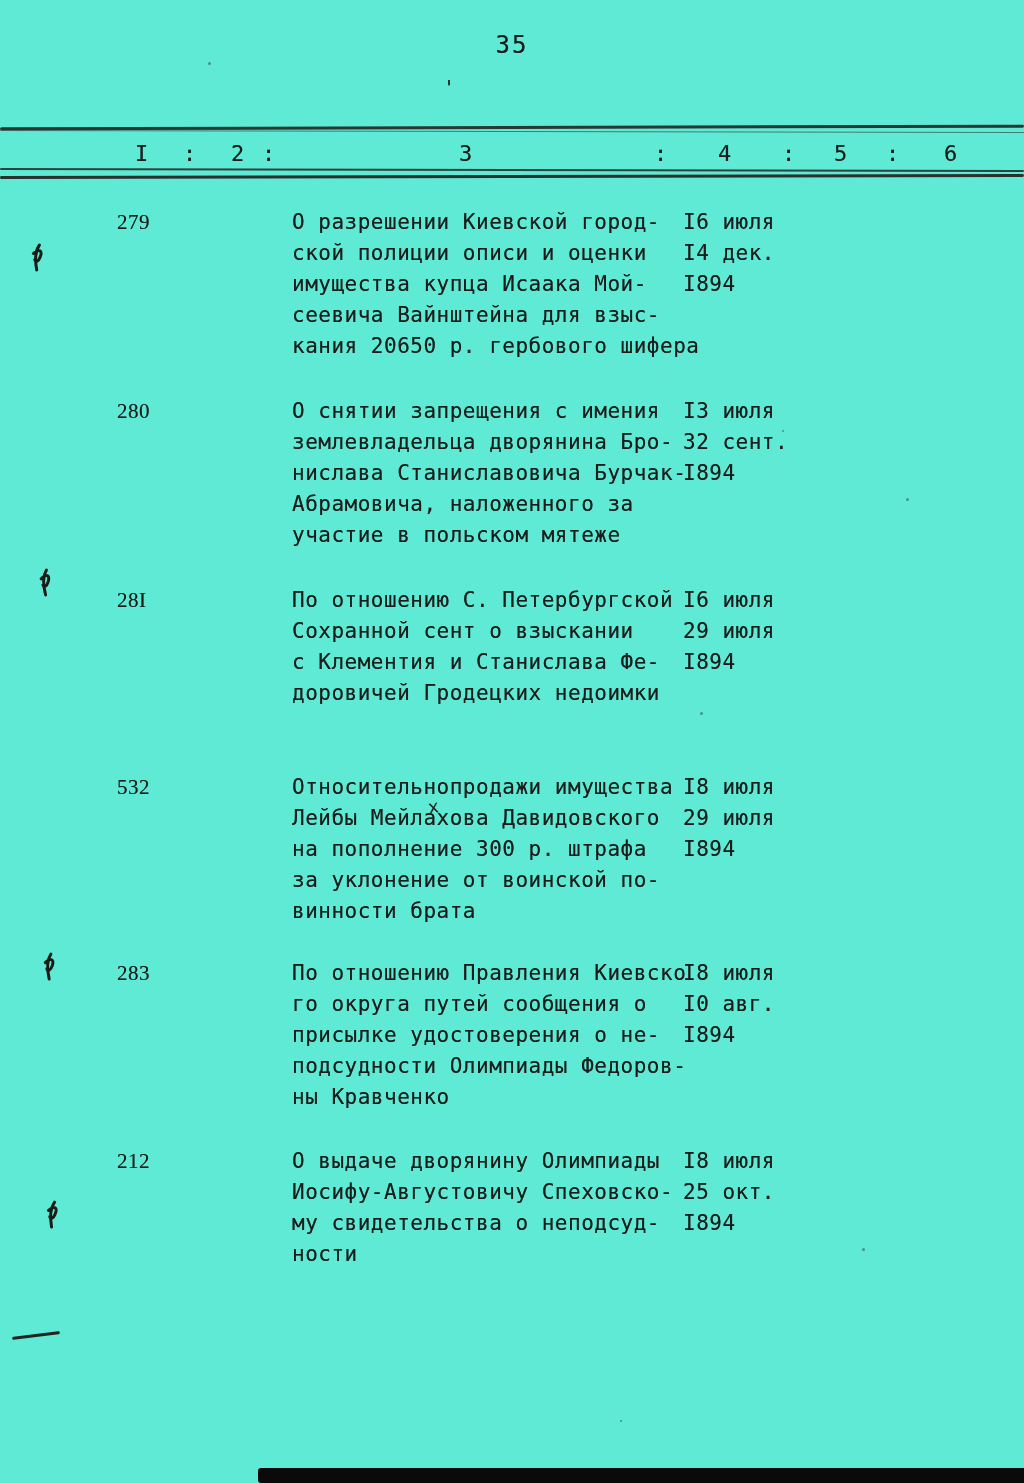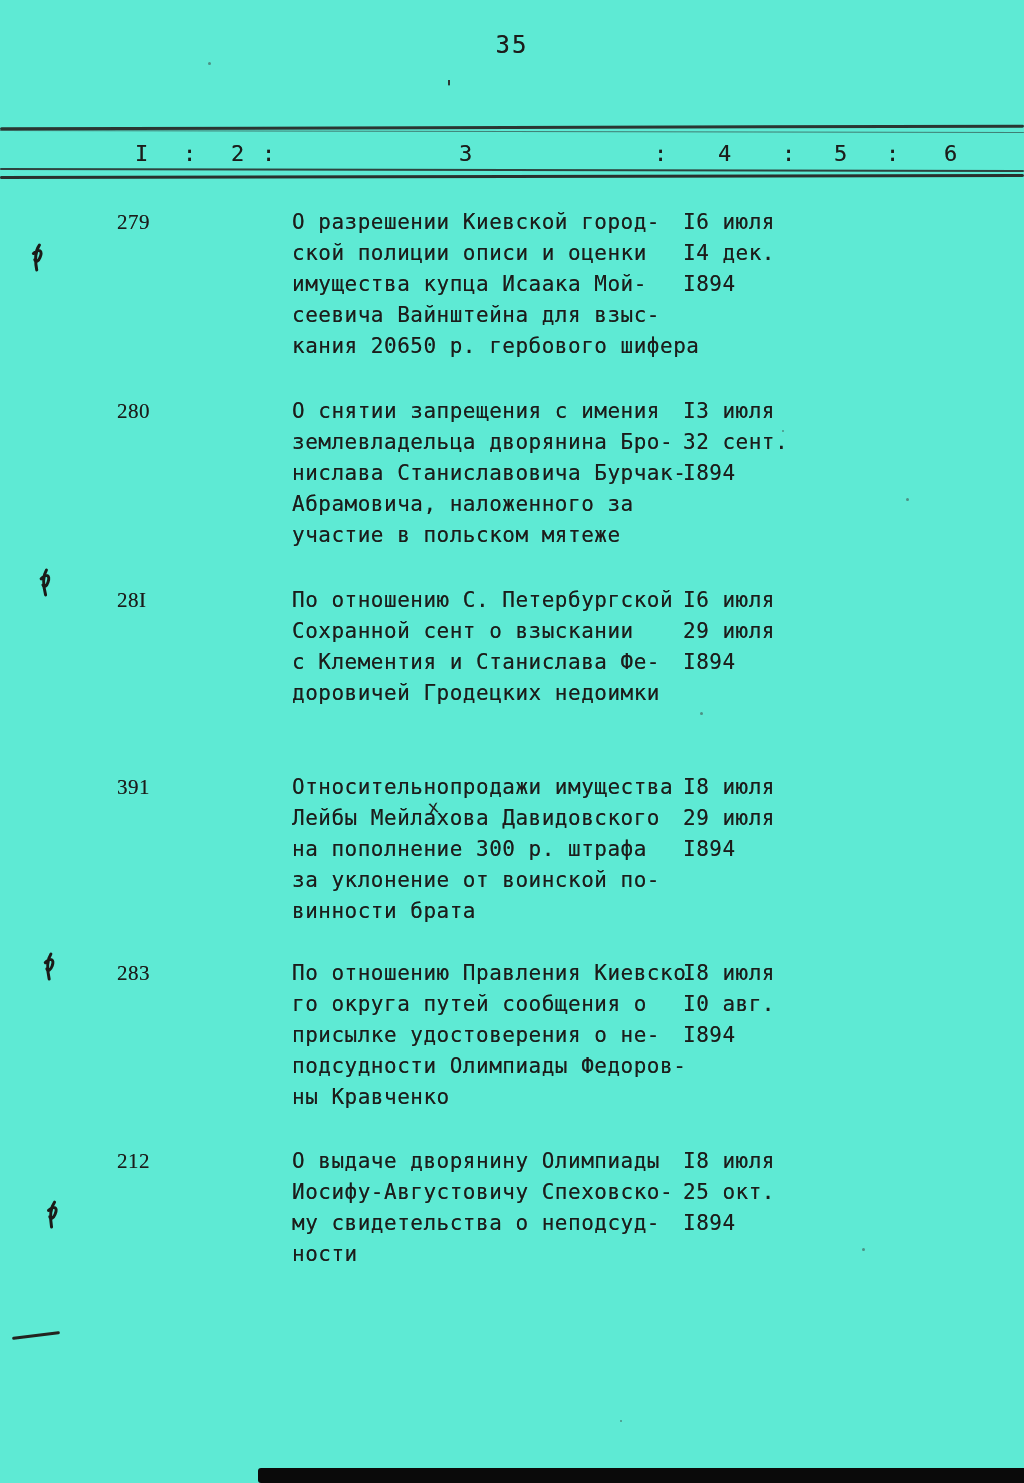--- a/index.html
+++ b/index.html
@@ -148,21 +148,21 @@
     <div class="tw entry-description r2">По отношению С. Петербургской
 Сохранной сент о взыскании
 с Клементия и Станислава Фе-
 доровичей Гродецких недоимки</div>
     <div class="tw entry-dates r2">I6 июля
 29 июля
 I894</div>
   </div>
 
   <div>
-    <div class="tw entry-number r3">391</div>
+    <div class="tw entry-number r3">532</div>
     <div class="tw entry-description r3">Относительнопродажи имущества
 Лейбы Мейлахова Давидовского
 на пополнение 300 р. штрафа
 за уклонение от воинской по-
 винности брата</div>
     <div class="tw entry-dates r3">I8 июля
 29 июля
 I894</div>
   </div>
 

